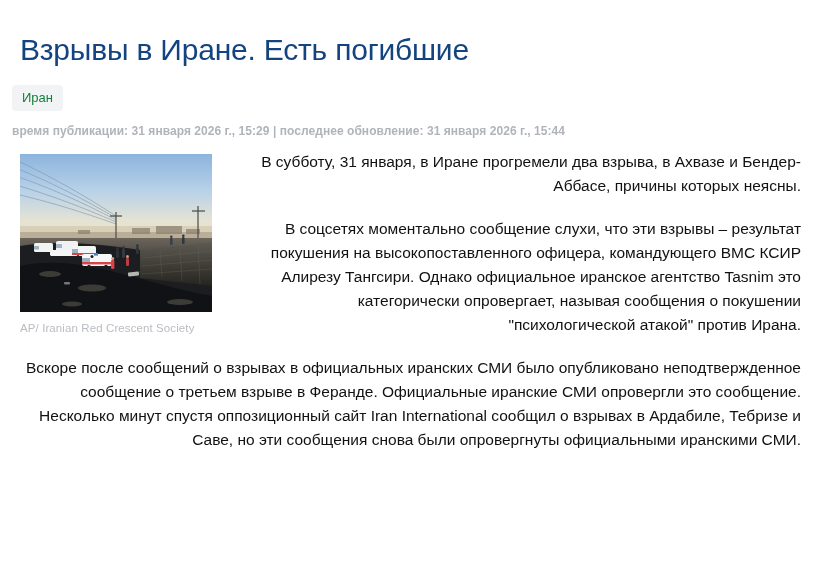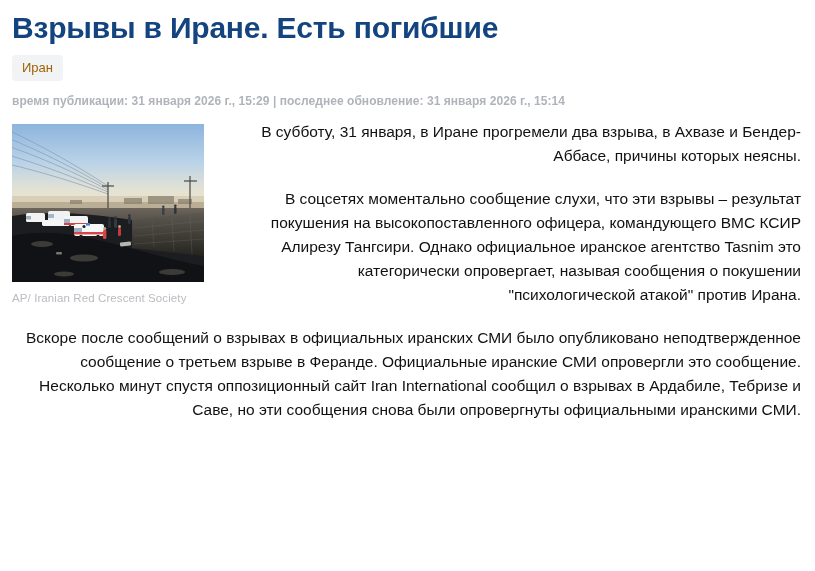--- a/index.html
+++ b/index.html
@@ -18,36 +18,36 @@
 
   .article {
     position: relative;
     width: 815px;
     padding: 0;
     box-sizing: border-box;
   }
 
   
   .headline {
-    margin: 0;
-    padding: 10px 10px 0 12px;
+    margin: 8px;
+    padding: 24px 10px 0 12px;
     font-size: 30px;
     line-height: 36px;
-    font-weight: 700;
+    font-weight: 400;
     letter-spacing: -0.2px;
     color: #14447f;
   }
 
   .tags {
     padding: 9px 10px 0 12px;
   }
   .tag {
     display: inline-block;
     background: #f2f3f5;
-    color: #a16207;
+    color: #15803d;
     font-size: 13px;
     line-height: 15px;
     padding: 5px 10px 6px 10px;
     border-radius: 4px;
     font-weight: 400;
   }
 
   .meta {
     padding: 13px 10px 0 12px;
     font-size: 12px;
@@ -61,21 +61,21 @@
   .body {
     padding: 12px 14px 0 12px;
     font-size: 15.5px;
     line-height: 24px;
     color: #111111;
   }
 
   .figure {
     float: left;
     width: 204px;
-    margin: 4px 16px 6px 0;
+    margin: 4px 16px 6px 8px;
   }
 
   .photo {
     display: block;
     width: 192px;
     height: 158px;
     overflow: hidden;
     position: relative;
     background: #1c2128;
   }
@@ -105,21 +105,21 @@
 <body>
 
 <div class="article">
 
   <h1 class="headline">Взрывы в Иране. Есть погибшие</h1>
 
   <div class="tags">
     <span class="tag">Иран</span>
   </div>
 
-  <div class="meta">время публикации: 31 января 2026 г., 15:29 | последнее обновление: 31 января 2026 г., 15:14</div>
+  <div class="meta">время публикации: 31 января 2026 г., 15:29 | последнее обновление: 31 января 2026 г., 15:44</div>
 
   <div class="body clearfix">
 
     <figure class="figure">
       <div class="photo">
         <svg width="192" height="158" viewBox="0 0 192 158" xmlns="http://www.w3.org/2000/svg" role="img">
           <defs>
             <linearGradient id="sky" x1="0" y1="0" x2="0" y2="1">
               <stop offset="0%" stop-color="#8cb4dd"></stop>
               <stop offset="45%" stop-color="#b9d2e8"></stop>

